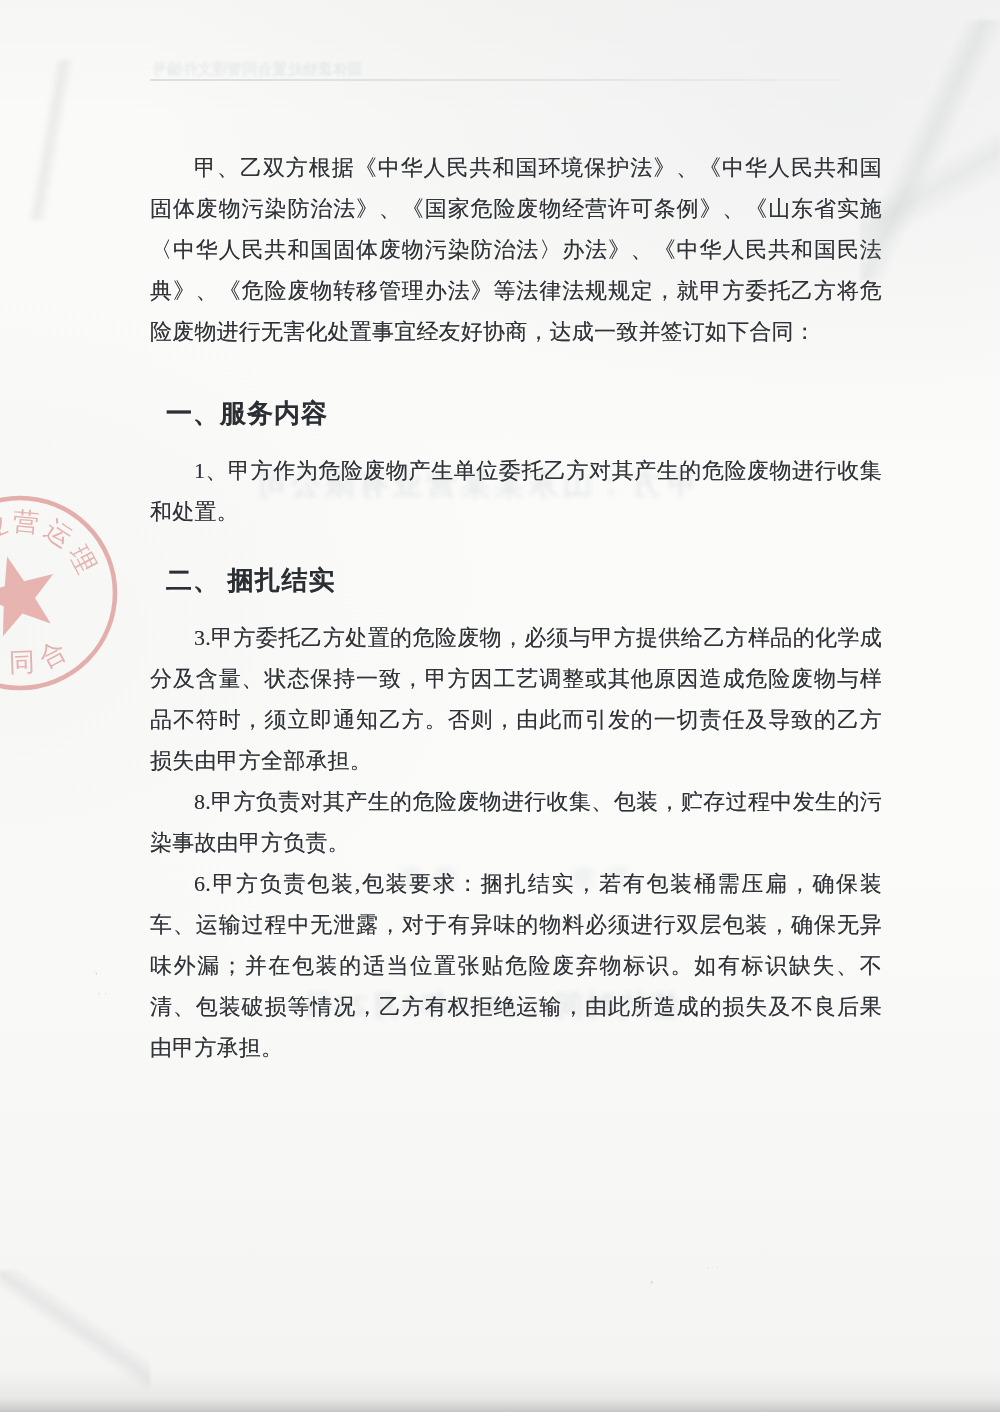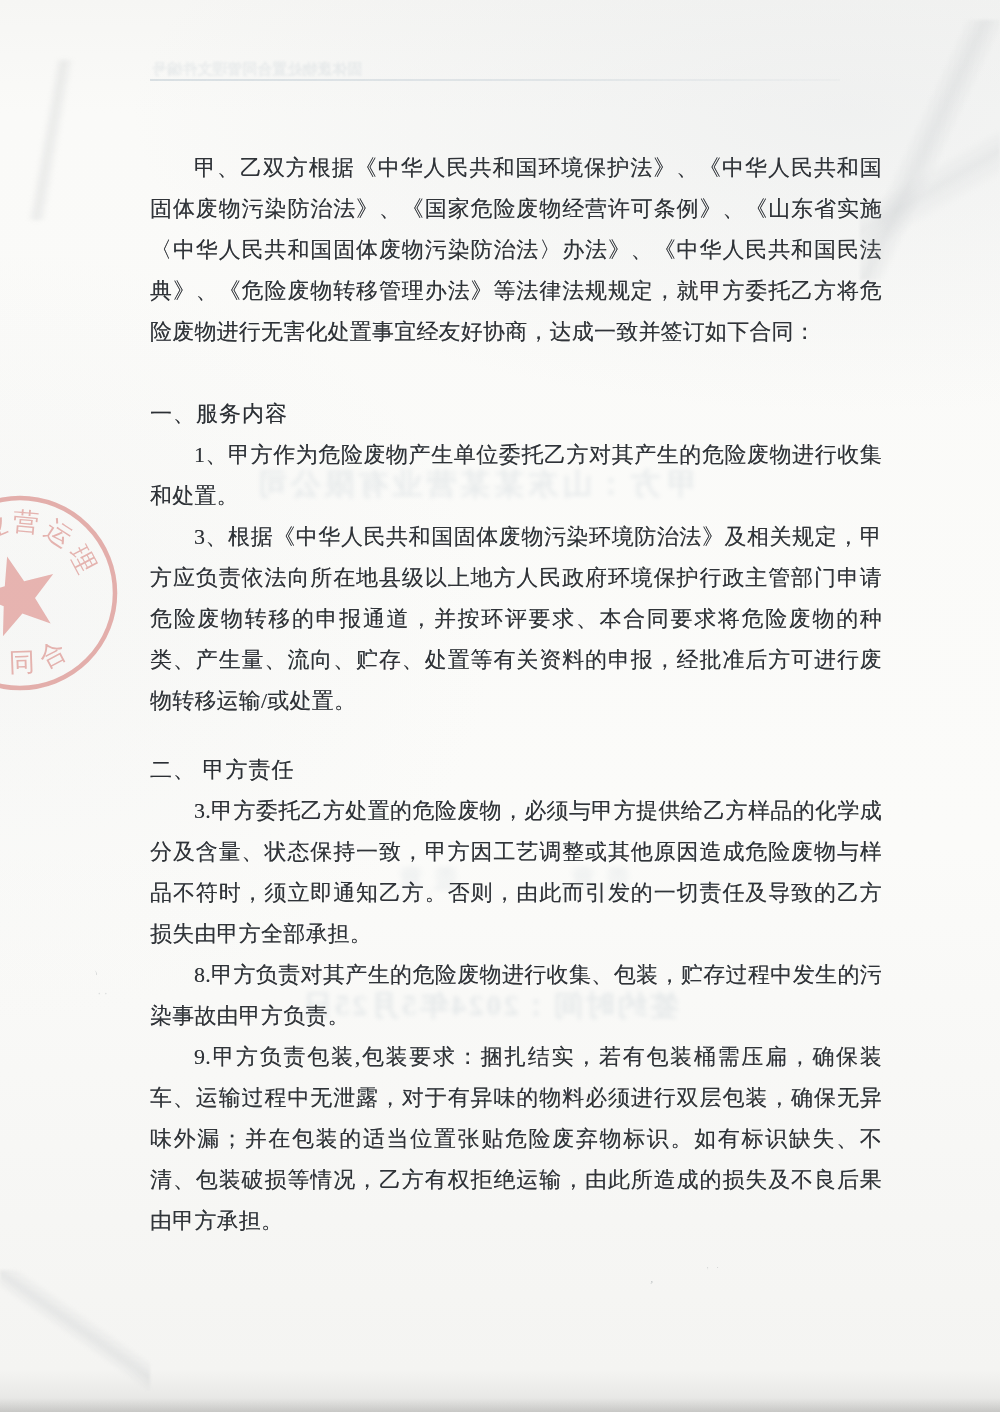--- a/index.html
+++ b/index.html
@@ -18,21 +18,21 @@
   
   .content{
     position:absolute;left:150px;top:147px;width:732px;
     font-size:22px;line-height:41px;color:#2f3338;
     text-align:justify;
     letter-spacing:0.2px;
     text-shadow:0 0 0.5px rgba(47,51,56,0.55);
   }
   .content p{margin:0;text-indent:2em;}
   .content h2{
-    margin:0;font-size:22px;line-height:41px;font-weight:400;
+    margin:16px;font-size:26px;line-height:41px;font-weight:700;
     letter-spacing:1px;color:#2b2f34;
   }
   .content h2.gap-lg{margin-top:41px;}
   .content h2.gap-md{margin-top:28px;}
   
   .ghost{
     position:absolute;color:#7d93a4;transform:scaleX(-1);
     font-weight:700;white-space:nowrap;pointer-events:none;
     font-family:"Liberation Serif","DejaVu Serif",serif;
   }
@@ -77,26 +77,25 @@
       <text x="148" y="185" transform="rotate(332 148 177)">合</text>
       <text x="117" y="193" transform="rotate(358 117 185)">同</text>
     </g>
   </svg>
 
   <div class="content">
     <p>甲、乙双方根据《中华人民共和国环境保护法》、《中华人民共和国固体废物污染防治法》、《国家危险废物经营许可条例》、《山东省实施〈中华人民共和国固体废物污染防治法〉办法》、《中华人民共和国民法典》、《危险废物转移管理办法》等法律法规规定，就甲方委托乙方将危险废物进行无害化处置事宜经友好协商，达成一致并签订如下合同：</p>
 
     <h2 class="gap-lg">一、服务内容</h2>
     <p>1、甲方作为危险废物产生单位委托乙方对其产生的危险废物进行收集和处置。</p>
-    <p>3、根据《中华人民共和国固体废物污染环境防治法》及相关规定，甲方应负责依法向所在地县级以上地方人民政府环境保护行政主管部门申请危险废物转移的申报通道，并按环评要求、本合同要求将危险废物的种类、产生量、流向、贮存、处置等有关资料的申报，经批准后方可进行废物转移运输/或处置。</p>
 
-    <h2 class="gap-md">二、 甲方责任</h2>
+    <h2 class="gap-md">二、 捆扎结实</h2>
     <p>3.甲方委托乙方处置的危险废物，必须与甲方提供给乙方样品的化学成分及含量、状态保持一致，甲方因工艺调整或其他原因造成危险废物与样品不符时，须立即通知乙方。否则，由此而引发的一切责任及导致的乙方损失由甲方全部承担。</p>
     <p>8.甲方负责对其产生的危险废物进行收集、包装，贮存过程中发生的污染事故由甲方负责。</p>
-    <p>9.甲方负责包装,包装要求：捆扎结实，若有包装桶需压扁，确保装车、运输过程中无泄露，对于有异味的物料必须进行双层包装，确保无异味外漏；并在包装的适当位置张贴危险废弃物标识。如有标识缺失、不清、包装破损等情况，乙方有权拒绝运输，由此所造成的损失及不良后果由甲方承担。</p>
+    <p>6.甲方负责包装,包装要求：捆扎结实，若有包装桶需压扁，确保装车、运输过程中无泄露，对于有异味的物料必须进行双层包装，确保无异味外漏；并在包装的适当位置张贴危险废弃物标识。如有标识缺失、不清、包装破损等情况，乙方有权拒绝运输，由此所造成的损失及不良后果由甲方承担。</p>
   </div>
 
   <div class="crease" style="left:860px;top:20px;width:140px;height:260px;
               background:
                 linear-gradient(115deg,rgba(0,0,0,0) 40%,rgba(170,175,180,0.18) 48%,rgba(0,0,0,0) 56%),
                 linear-gradient(150deg,rgba(0,0,0,0) 55%,rgba(175,180,185,0.15) 62%,rgba(0,0,0,0) 70%);
               filter:blur(1.5px);"></div>
   <div class="crease" style="left:0px;top:1270px;width:150px;height:120px;
               background:linear-gradient(35deg,rgba(0,0,0,0) 45%,rgba(170,175,180,0.2) 52%,rgba(0,0,0,0) 60%);
               filter:blur(1.5px);"></div>

